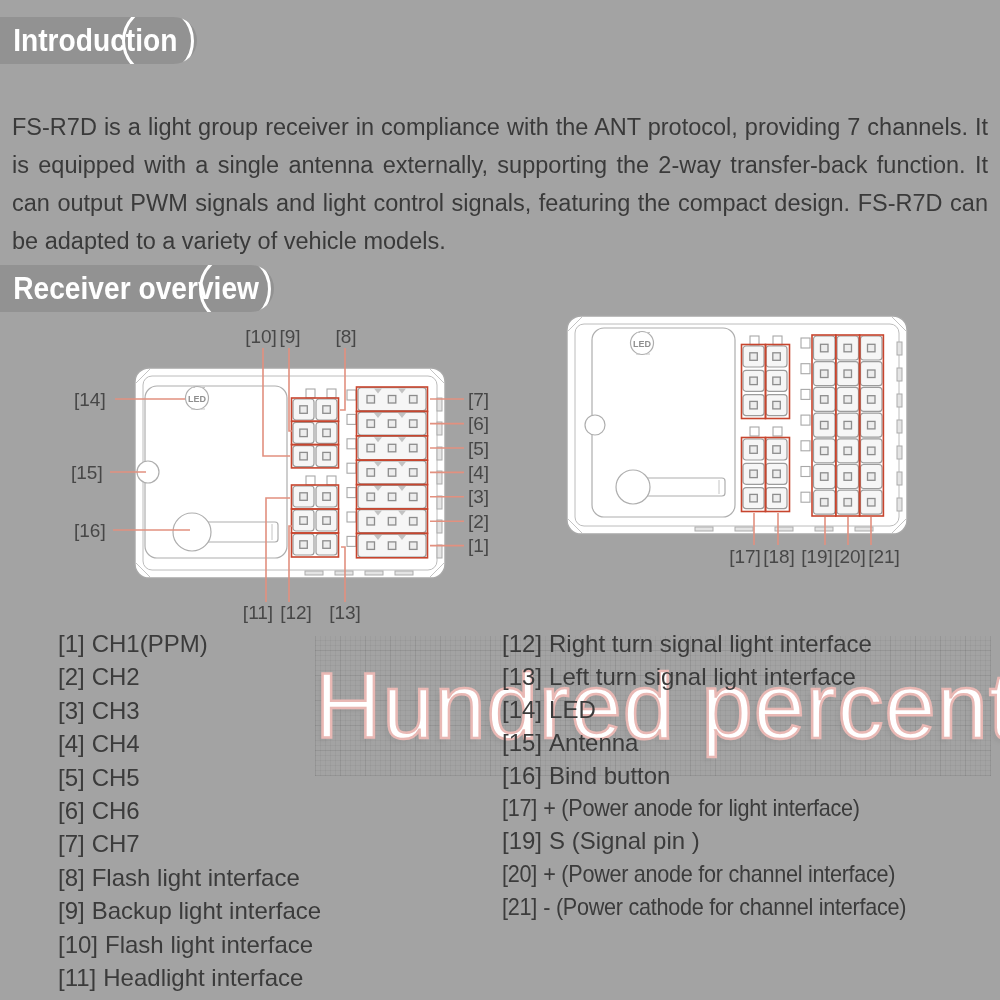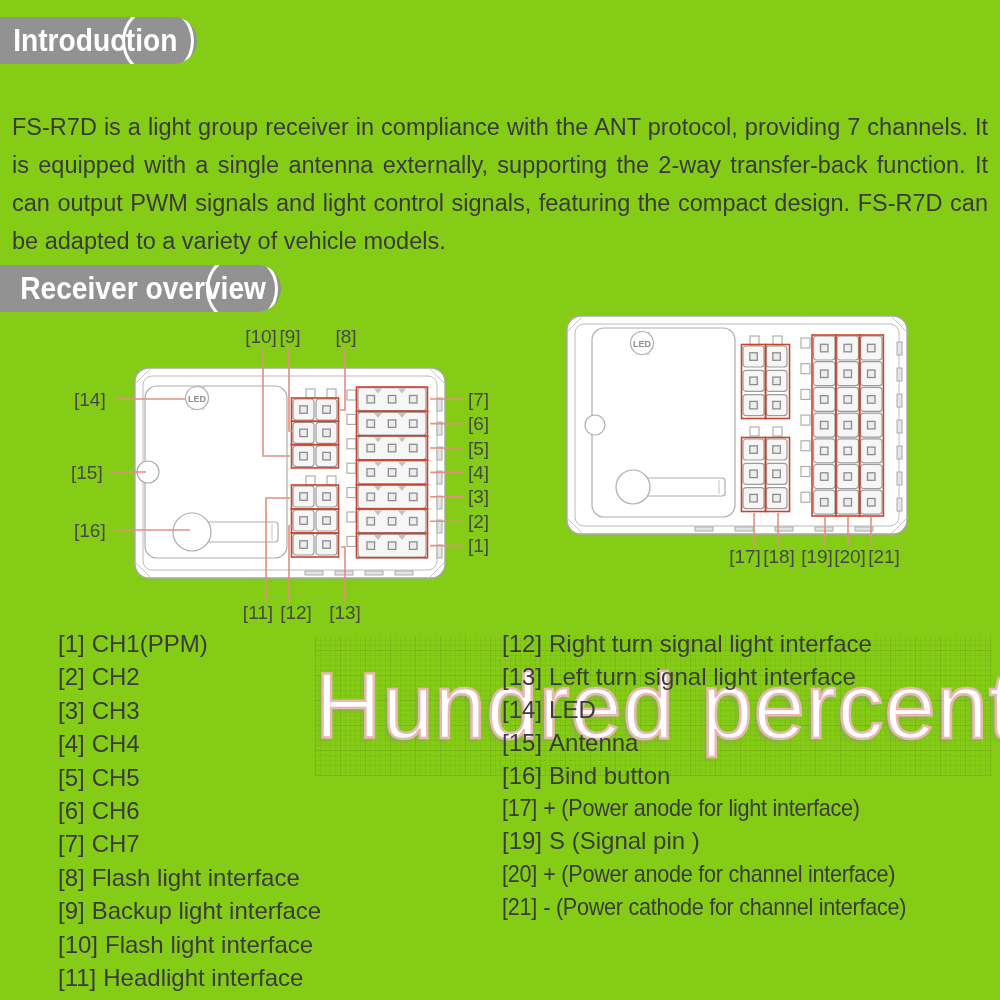--- a/index.html
+++ b/index.html
@@ -1,16 +1,16 @@
 <!DOCTYPE html>
 <html><head>
 <meta charset="utf-8">
 <style>
   html,body{margin:0;padding:0;background:#fff;}
-  #page{position:relative;width:1000px;height:1000px;background:#84cc16;overflow:hidden;
+  #page{position:relative;width:1000px;height:1000px;background:#a3a3a3;overflow:hidden;
         font-family:"Liberation Sans",sans-serif;color:#3b3b3b;}
 
   
   .badge{position:absolute;left:0;height:47px;background:#929292;border-radius:0 26px 26px 0;
          overflow:hidden;display:flex;align-items:center;}
   .badge::after{content:"";position:absolute;right:3px;top:50%;width:72px;height:72px;
          margin-top:-36px;border:3px solid #fff;border-radius:50%;box-sizing:border-box;}
   .badge-label{color:#fff;font-weight:bold;font-size:32px;letter-spacing:0;
          transform:scaleX(.88);transform-origin:left center;padding-left:15px;white-space:nowrap;}
 
@@ -59,21 +59,21 @@
 <body>
 
 <div id="page">
 
   <div class="badge" style="top:17px;width:197px;">
     <span class="badge-label">Introduction</span>
   </div>
 
   <p class="para">FS-R7D is a light group receiver in compliance with the ANT protocol, providing 7 channels. It is equipped with a single antenna externally, supporting the 2-way transfer-back function. It can output PWM signals and light control signals, featuring the compact design. FS-R7D can be adapted to a variety of vehicle models.</p>
 
-  <div class="badge" style="top:265px;width:274px;padding-left:7px;">
+  <div class="badge" style="top:265px;width:274px;">
     <span class="badge-label">Receiver overview</span>
   </div>
 
   <div class="watermark">
     <span class="watermark-text">Hundred percent</span>
   </div>
 
   <svg class="diagram" style="left:60px;top:318px;" width="450" height="322" viewBox="0 0 450 322">
     <defs>
       <g id="cell">

